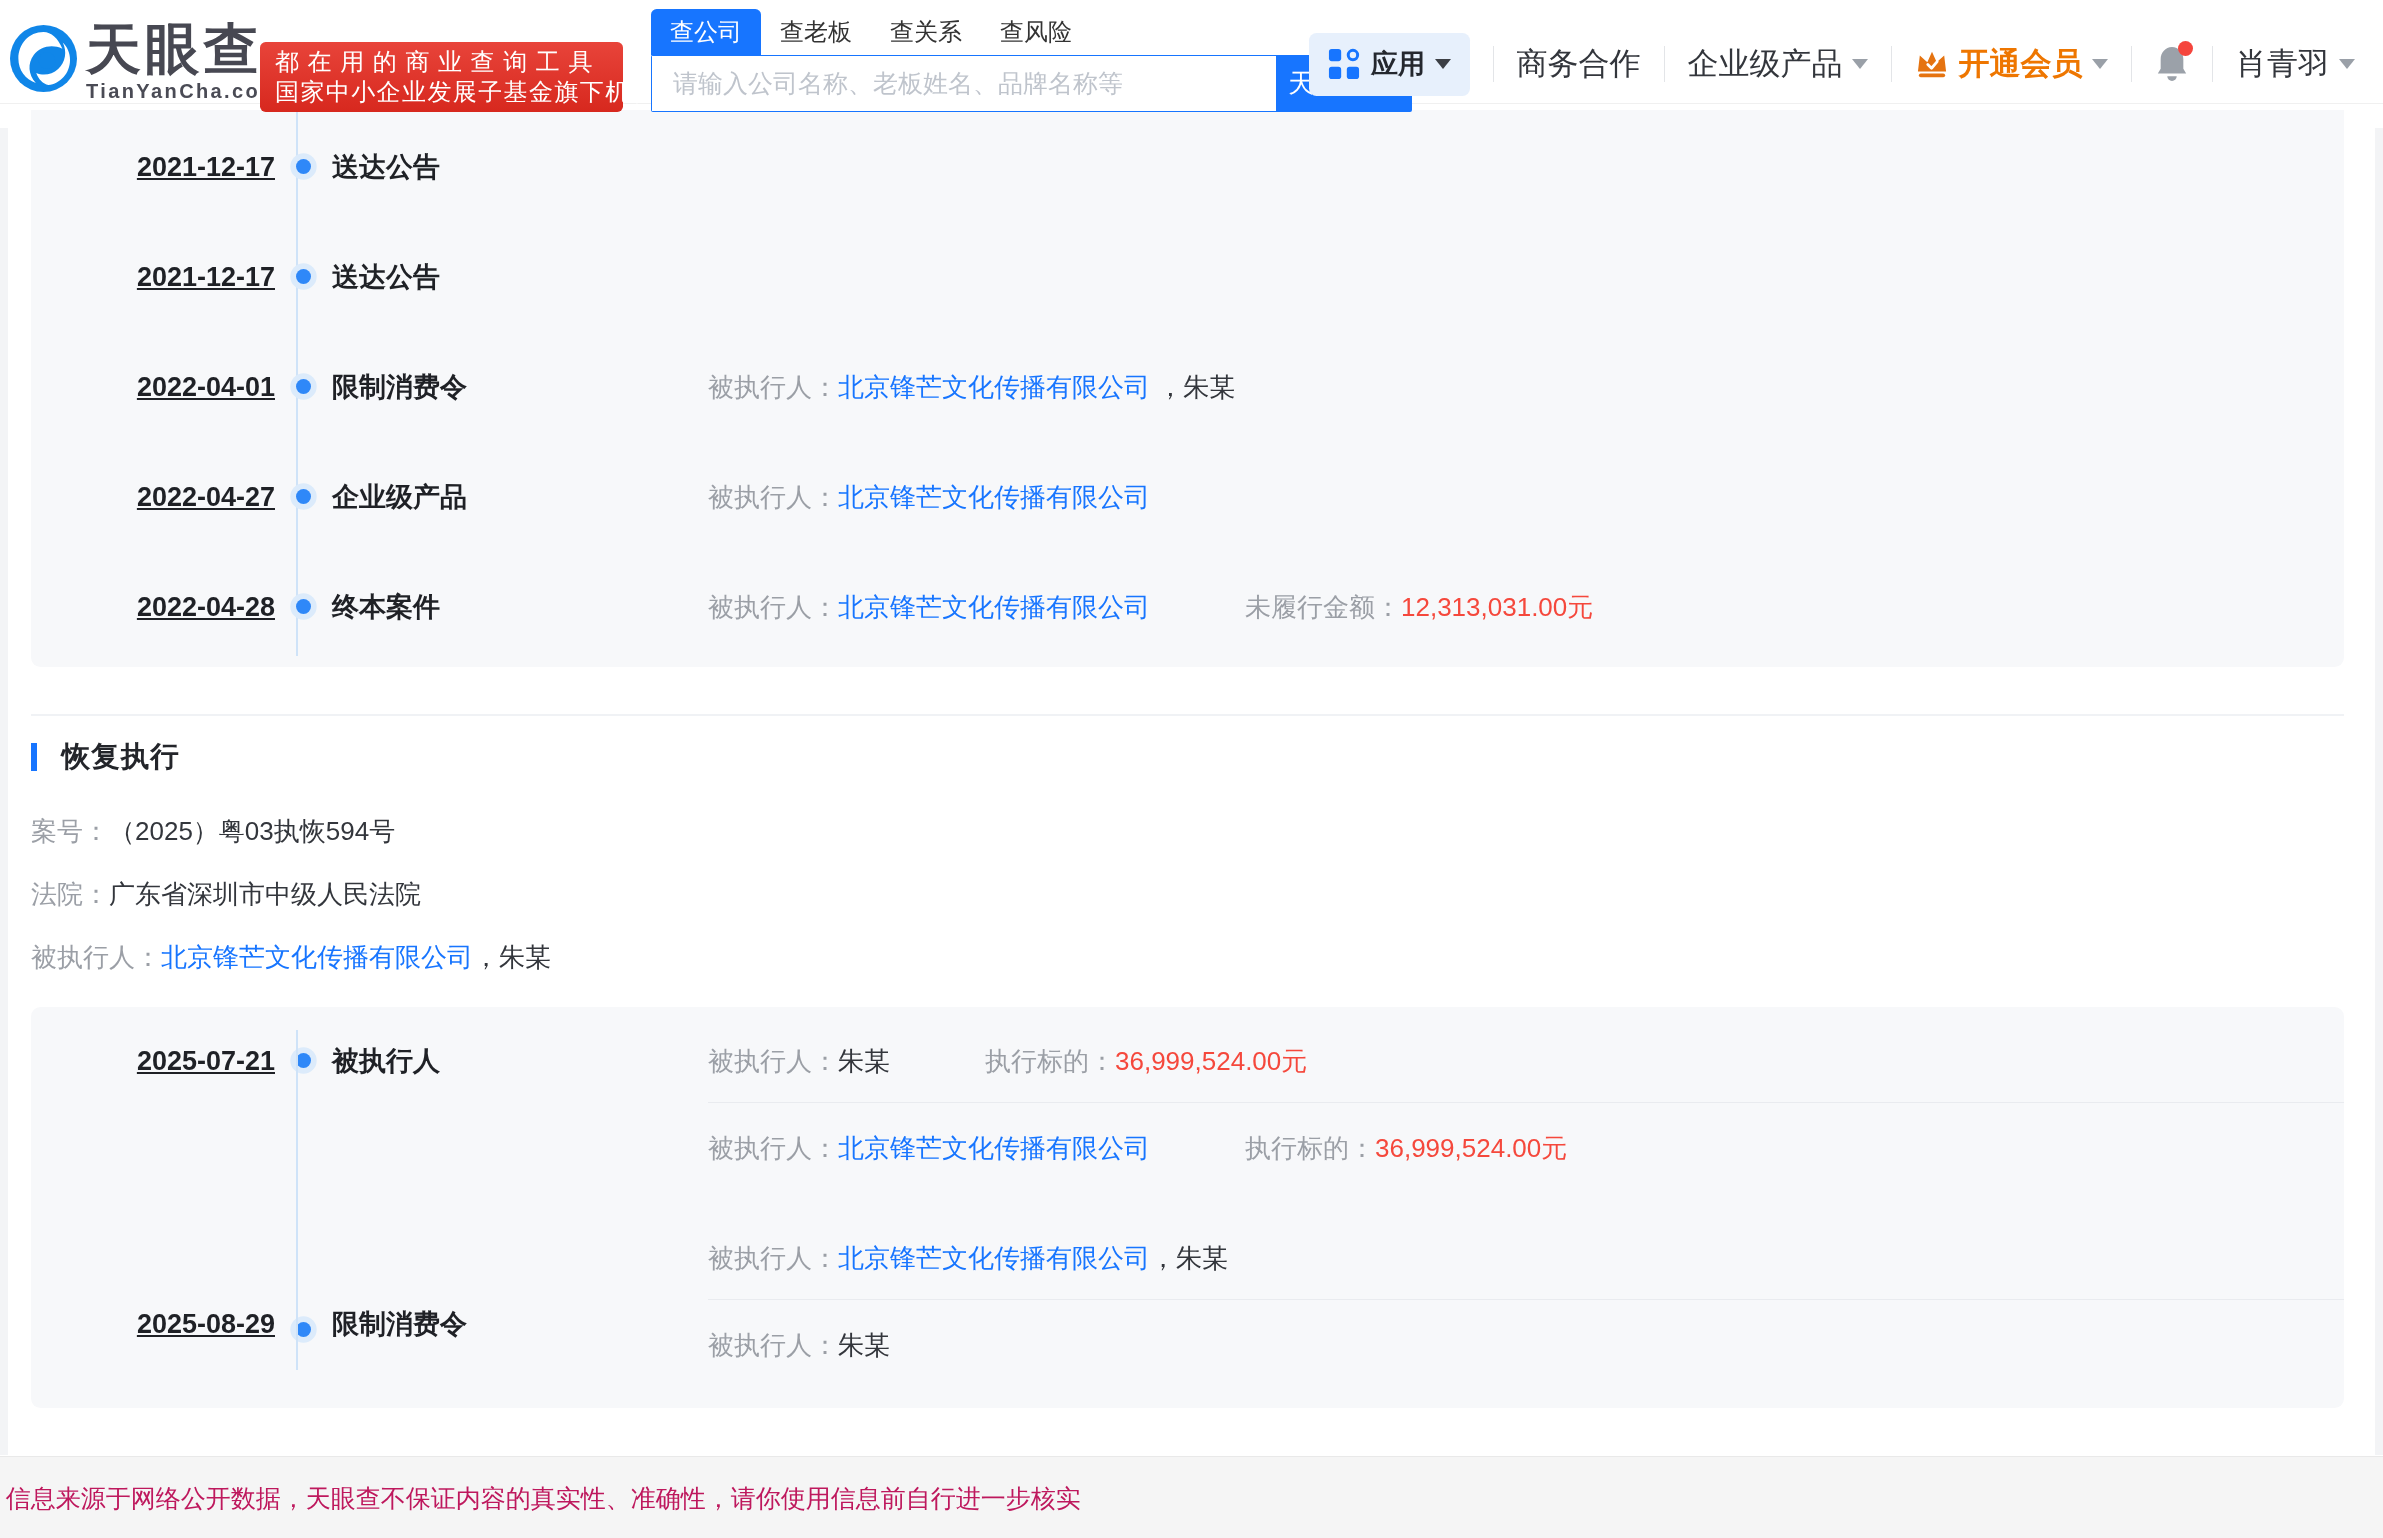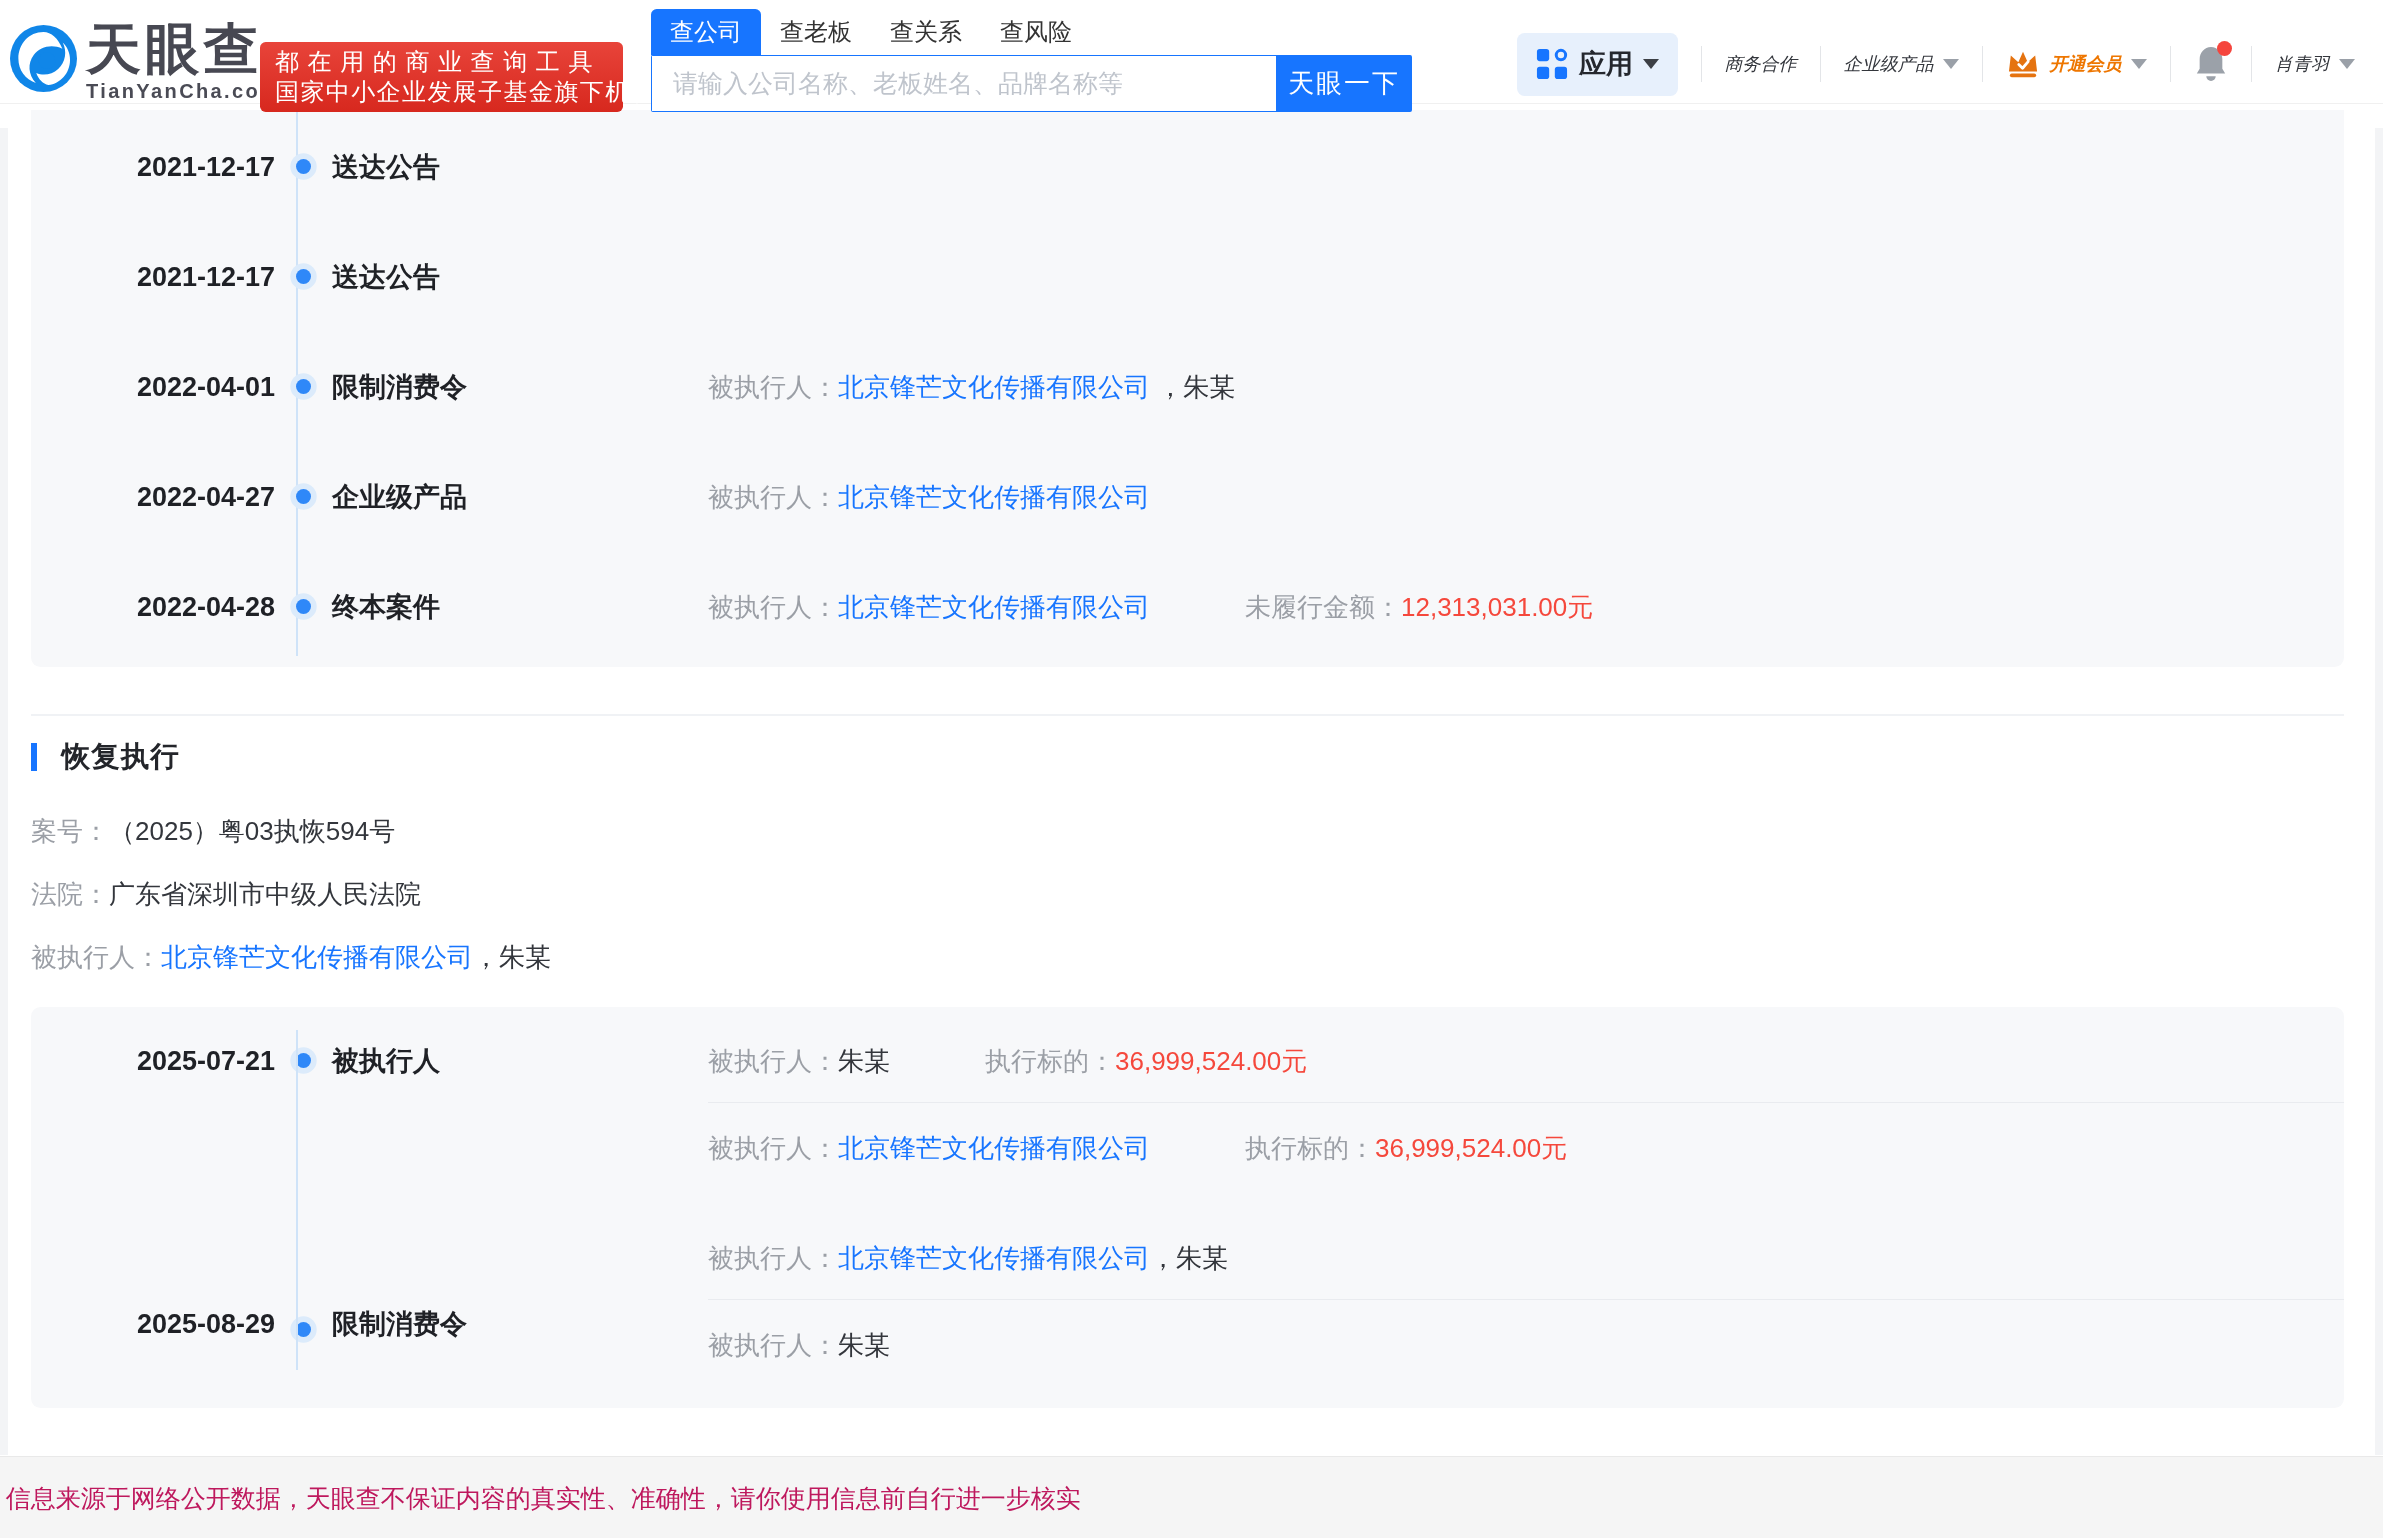--- a/index.html
+++ b/index.html
@@ -34,42 +34,42 @@
 
   .hright { position:absolute; right:28.5px; top:0; height:128px; display:flex; align-items:center; }
   .apps-chip { display:flex; align-items:center; background:#e7f0fc; border-radius:7.6px;
     height:63px; padding:0 19px; cursor:pointer; }
   .apps-chip .grid { width:32px; height:32px; margin-right:11.4px; }
   .apps-chip .txt { font-size:27px; color:#24272e; font-weight:700; }
   .caret { width:0; height:0; border-left:8.6px solid transparent; border-right:8.6px solid transparent;
     border-top:10.5px solid #3c3f45; margin-left:9.5px; }
   .caret.gray { border-top-color:#9aa0a8; }
   .vsep { width:1px; height:36px; background:#e3e5e8; margin:0 23px; }
-  .nav-item { font-size:18px; color:#33363c; display:flex; align-items:center; cursor:pointer; white-space:nowrap;font-style:italic; }
+  .nav-item { font-size:31px; color:#33363c; display:flex; align-items:center; cursor:pointer; white-space:nowrap; }
   .nav-item.vip { color:#ee7600; font-weight:700; }
   .crown { width:34px; height:30px; margin-right:9.5px; }
   .bell-wrap { position:relative; width:34px; height:38px; cursor:pointer; }
   .bell-wrap svg { width:34px; height:38px; }
   .ndot { position:absolute; right:-3.8px; top:-3.8px; width:15px; height:15px; border-radius:50%; background:#f5453d; }
 
   
   .edge-strip { position:absolute; top:128px; width:7.6px; background:#f3f4f6; }
   .edge-strip.left { left:0; height:1327px; }
   .edge-strip.right { right:0; height:1327px; }
 
   .tcard { position:relative; margin-left:31px; width:2313px; background:#f7f8fa; }
   .tcard .vline { position:absolute; left:265px; width:1.9px; background:#cfe3f8; }
   .card1 { margin-top:5.7px; border-radius:0 0 9.5px 9.5px; padding:38px 0 11.4px; }
   .card1 .vline { top:0; bottom:11.4px; }
   .card2 { margin-top:31px; border-radius:9.5px; padding:35px 0 0; height:401px; overflow:hidden; }
   .card2 .vline { top:23px; bottom:38px; }
 
   .t-entry { display:flex; align-items:flex-start; height:110px; position:relative; }
   .t-entry.short { height:68px; }
-  .t-date { width:244px; text-align:right; font-size:27px; font-weight:700; color:#1f2126; line-height:38px; }
+  .t-date { width:244px; text-align:right; font-size:27px; font-weight:700; color:#1f2126; line-height:38px;text-decoration:underline; }
   .t-dotcol { width:57px; display:flex; justify-content:center; }
   .dot { width:15px; height:15px; border-radius:50%; background:#2f88f8; margin-top:11.4px;
     box-shadow:0 0 0 5.7px #dcebfb; }
   .t-event { width:376px; font-size:27px; font-weight:700; color:#1f2126; line-height:38px; }
   .t-details { flex:1; font-size:26px; line-height:38px; color:#333; white-space:nowrap; }
   .lbl { color:#9b9fa6; }
   .lnk { color:#1775ff; text-decoration:none; cursor:pointer; }
   .dark { color:#33363c; }
   .red { color:#f5483c; }
   .gap { margin-left:95px; }

